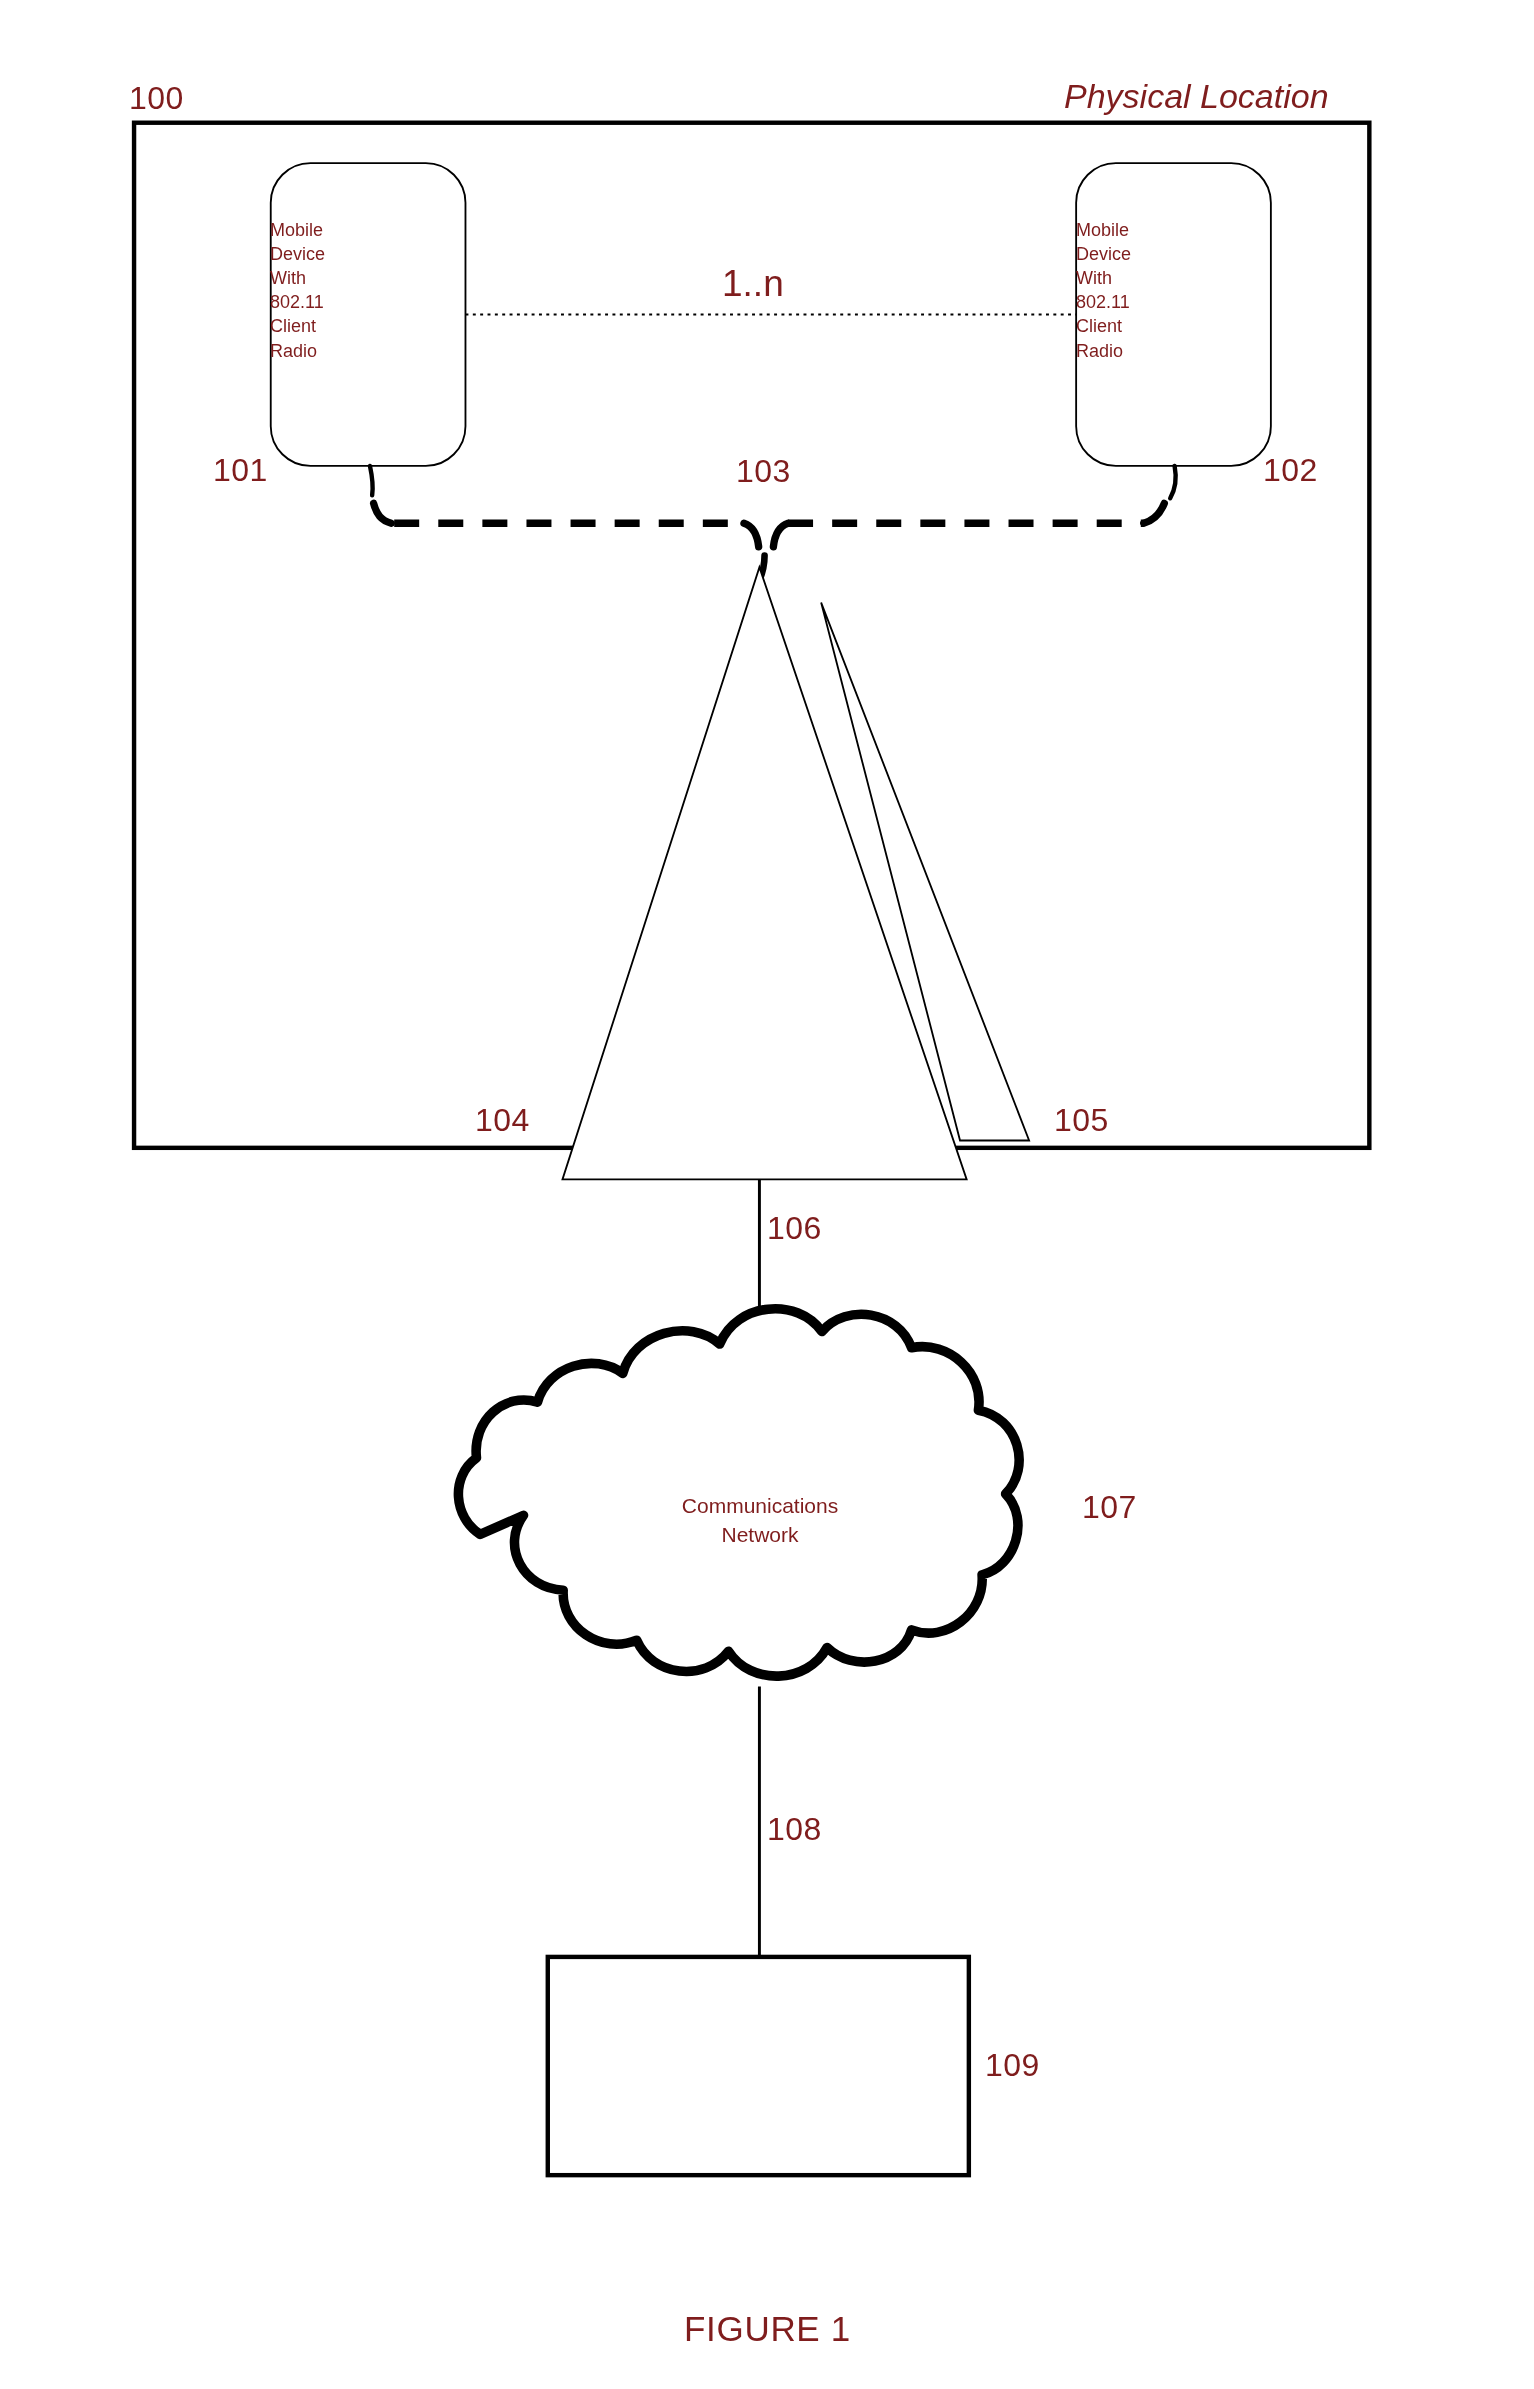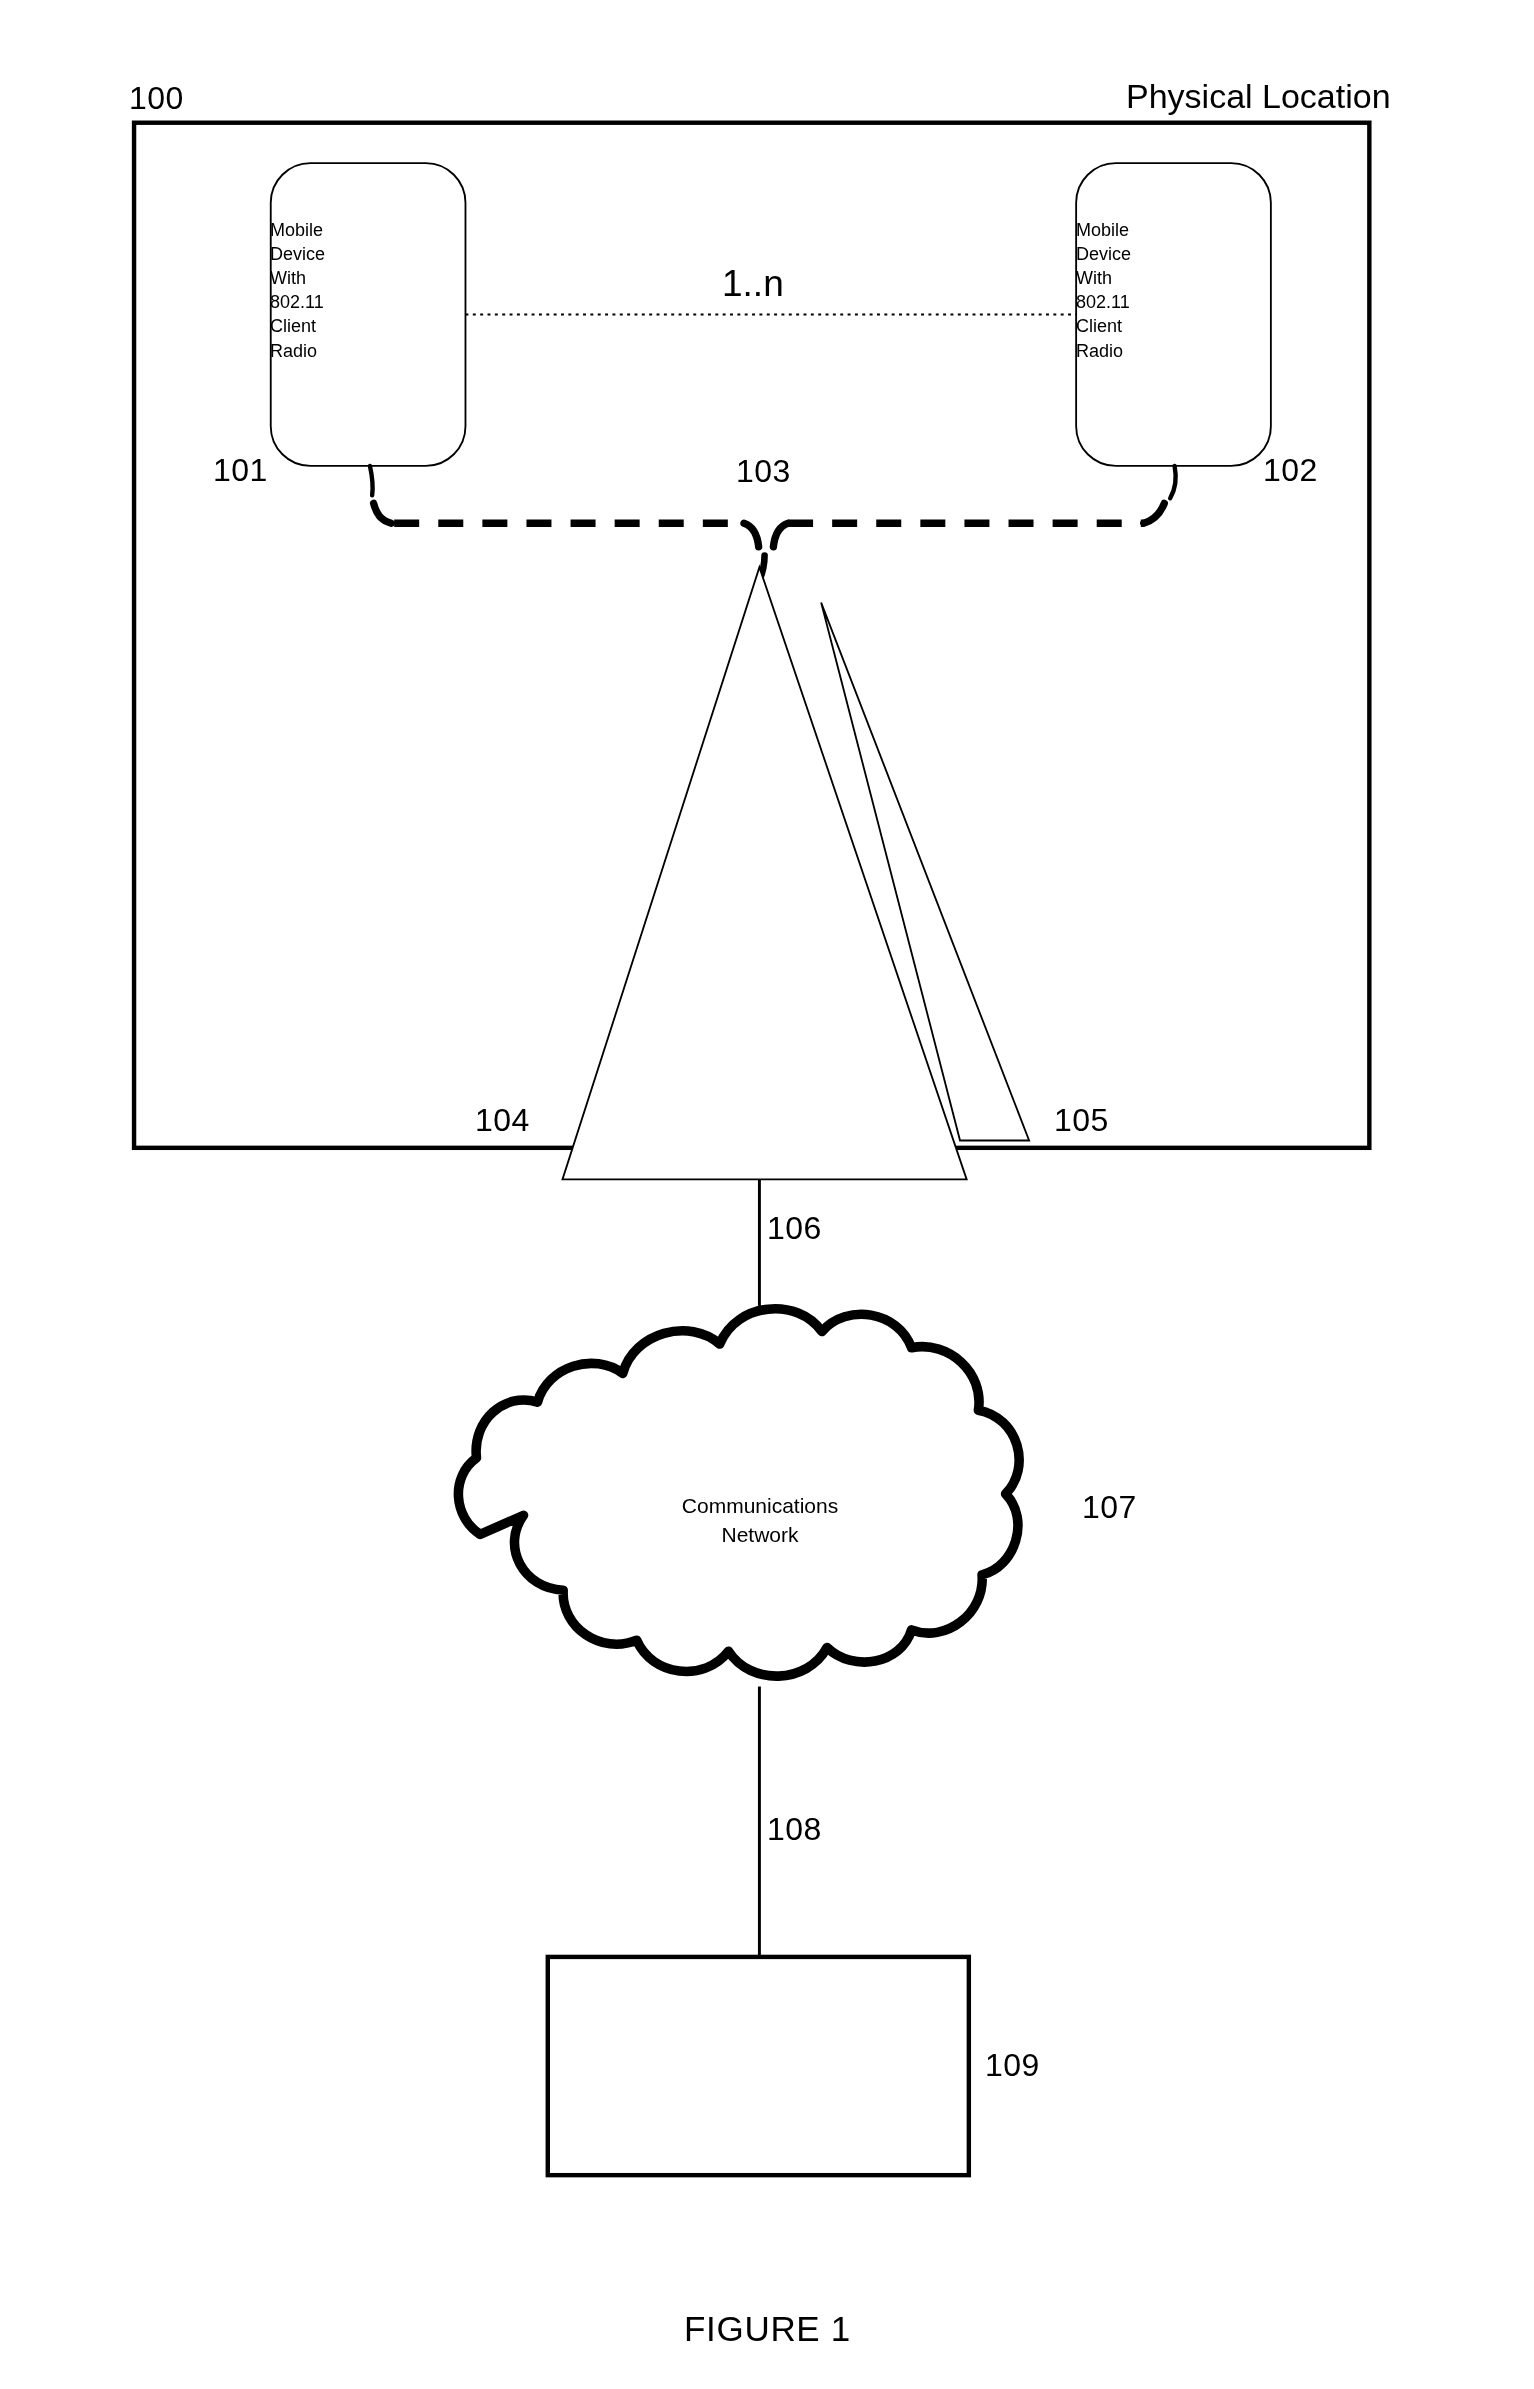--- a/index.html
+++ b/index.html
@@ -22,21 +22,21 @@
     position: absolute;
     left: 0;
     top: 0;
     width: 1535px;
     height: 2389px;
   }
   .txt {
     position: absolute;
     white-space: pre;
     line-height: 1.22;
-    color: #000000;
+    color: #7f1d1d;
   }
   .ref-num {
     font-size: 32px;
     letter-spacing: 0.4px;
   }
   .outer-title {
     font-size: 34px;
   }
   .device-text {
     font-size: 18px;
@@ -121,21 +121,21 @@
 
     <line x1="1033" y1="2295" x2="1033" y2="2665" stroke="#000000" stroke-width="4"></line>
 
     <rect x="745" y="2663" width="573" height="297" fill="#ffffff" stroke="#000000" stroke-width="6"></rect>
 
     <line x1="1318" y1="2772" x2="1318" y2="2848" stroke="#000000" stroke-width="4"></line>
   </svg>
 
   <div class="txt ref-num" style="left:129px; top:79px;">100</div>
 
-  <div class="txt outer-title" style="left:1126px; top:76px;">Physical Location</div>
+  <div class="txt outer-title" style="left:1064px; top:76px;font-style:italic;">Physical Location</div>
 
   <div class="txt device-text" style="left:270px; top:218px; width:195px;">Mobile
 Device
 With
 802.11
 Client
 Radio</div>
 
   <div class="txt ref-num" style="left:213px; top:451px;">101</div>
 

